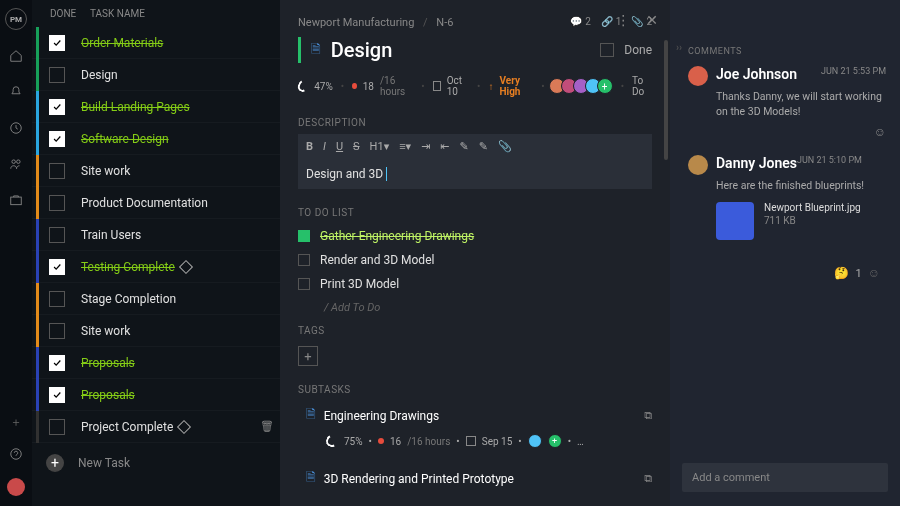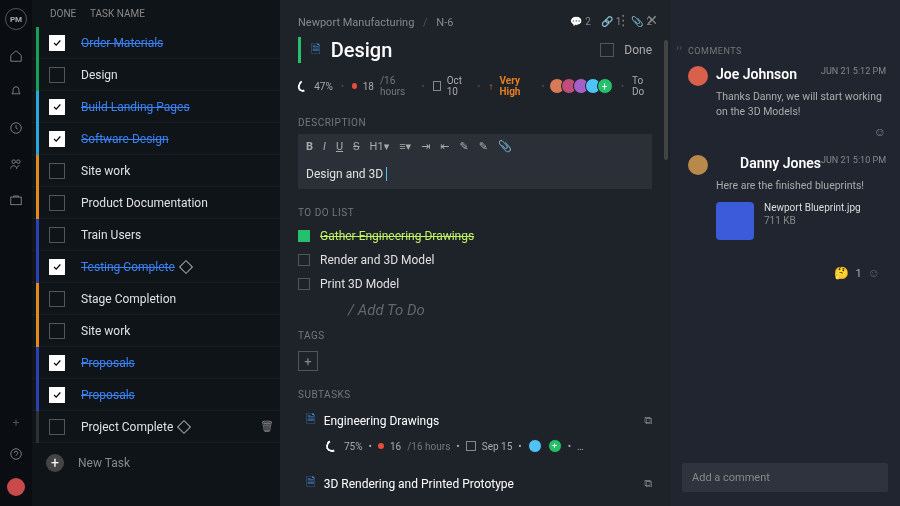--- a/index.html
+++ b/index.html
@@ -12,21 +12,21 @@
 .rail-avatar { width:18px; height:18px; border-radius:50%; background:#c94a4a; }
 .tasklist { width:248px; background:#0f1419; display:flex; flex-direction:column; }
 .tasklist-header { display:flex; padding:8px 12px 8px 18px; font-size:10px; color:#888; }
 .tasklist-header .done { width:40px; }
 .task-row { display:flex; align-items:center; height:32px; padding-left:4px; cursor:pointer; border-bottom:1px solid rgba(255,255,255,0.03); }
 .task-bar { width:3px; height:32px; }
 .task-check { width:16px; height:16px; background:#fff; margin:0 16px 0 10px; display:flex; align-items:center; justify-content:center; }
 .task-check.unchecked { background:transparent; border:1px solid #555; }
 .task-check svg { width:10px; height:10px; }
 .task-name { font-size:12px; color:#e0e0e0; }
-.task-name.struck { text-decoration:line-through; color:#3b82f6; }
+.task-name.struck { text-decoration:line-through; color:#84cc16; }
 .diamond { display:inline-block; width:10px; height:10px; border:1px solid #aaa; transform:rotate(45deg); margin-left:6px; }
 .new-task-row { display:flex; align-items:center; height:32px; padding-left:14px; cursor:pointer; margin-top:4px; }
 .plus-circle { width:18px; height:18px; border-radius:50%; background:#444; color:#fff; display:flex; align-items:center; justify-content:center; font-size:14px; margin-right:14px; }
 .new-task-text { color:#888; font-size:12px; }
 .detail { flex:1; background:#1e2229; position:relative; overflow-y:auto; padding:0 0 0 0; }
 .detail::-webkit-scrollbar { width:4px; }
 .detail-header-icons { position:absolute; top:12px; right:12px; display:flex; gap:16px; color:#888; }
 .detail-header-icons span { cursor:pointer; font-size:14px; }
 .breadcrumb { padding:16px 18px 0 18px; font-size:11px; color:#888; display:flex; justify-content:space-between; }
 .bc-right { display:flex; gap:10px; font-size:10px; }
@@ -50,21 +50,21 @@
 .toolbar { background:#2a2f38; margin:0 18px; padding:6px 8px; display:flex; gap:10px; font-size:11px; color:#aaa; }
 .toolbar span { cursor:pointer; }
 .desc-input { background:#2a2f38; margin:0 18px 12px 18px; padding:8px; font-size:12px; color:#e0e0e0; }
 .cursor-blink { border-right:1px solid #4fc3f7; animation:blink 1s infinite; }
 @keyframes blink { 50% { border-color:transparent; } }
 .todo-item { display:flex; align-items:center; padding:5px 18px; gap:10px; }
 .todo-check { width:12px; height:12px; border:1px solid #555; }
 .todo-check.done { background:#26c06a; border-color:#26c06a; }
 .todo-text { font-size:12px; }
 .todo-text.struck { text-decoration:line-through; color:#bef264; }
-.add-todo { padding:5px 18px 5px 68px; font-size:15px; color:#666; font-style:italic; }
+.add-todo { padding:5px 18px 5px 44px; font-size:11px; color:#666; font-style:italic; }
 .add-tag { width:20px; height:20px; border:1px solid #555; margin:4px 18px 12px 18px; display:flex; align-items:center; justify-content:center; color:#888; font-size:13px; cursor:pointer; }
 .subtask { margin:0 18px 6px 26px; }
 .subtask-title-row { display:flex; align-items:center; gap:8px; padding:4px 0; }
 .subtask-title { font-size:12px; color:#fff; flex:1; }
 .ext-icon { color:#888; font-size:11px; }
 .subtask-meta { display:flex; align-items:center; gap:6px; font-size:10px; color:#aaa; padding:4px 0 10px 20px; }
 .scroll-track { position:absolute; right:2px; top:40px; width:4px; height:200px; background:transparent; }
 .scroll-thumb { width:4px; height:120px; background:#444; border-radius:2px; }
 .comments-panel { width:230px; background:#202530; display:flex; flex-direction:column; padding:0 0 0 0; position:relative; }
 .collapse-caret { position:absolute; top:42px; left:6px; color:#555; font-size:10px; }
@@ -378,33 +378,33 @@
 <div class="comments-panel">
   <span class="collapse-caret">››</span>
   <div class="comments-header">COMMENTS</div>
   <div id="comment-list">
       <div class="comment">
         <div class="comment-head">
     <div class="c-avatar" style="background:#d9604a"></div>
     <div class="c-who">
       <div style="display:flex;justify-content:space-between">
         <span class="c-name">Joe Johnson</span>
-        <span class="c-time">JUN 21 5:12 PM</span>
+        <span class="c-time">JUN 21 5:53 PM</span>
       </div>
     </div>
   </div>
   <div class="c-body">Thanks Danny, we will start working on the 3D Models!</div>
 
   <div class="c-react">☺</div>
       </div>
       <div class="comment">
         <div class="comment-head">
     <div class="c-avatar" style="background:#b8894a"></div>
     <div class="c-who">
-      <div style="display:flex;justify-content:flex-end">
+      <div style="display:flex;justify-content:flex-start">
         <span class="c-name">Danny Jones</span>
         <span class="c-time">JUN 21 5:10 PM</span>
       </div>
     </div>
   </div>
   <div class="c-body">Here are the finished blueprints!</div>
   <div class="attachment">
       <div class="attach-thumb"></div>
       <div class="attach-info">
         <div class="attach-name">Newport Blueprint.jpg</div>

